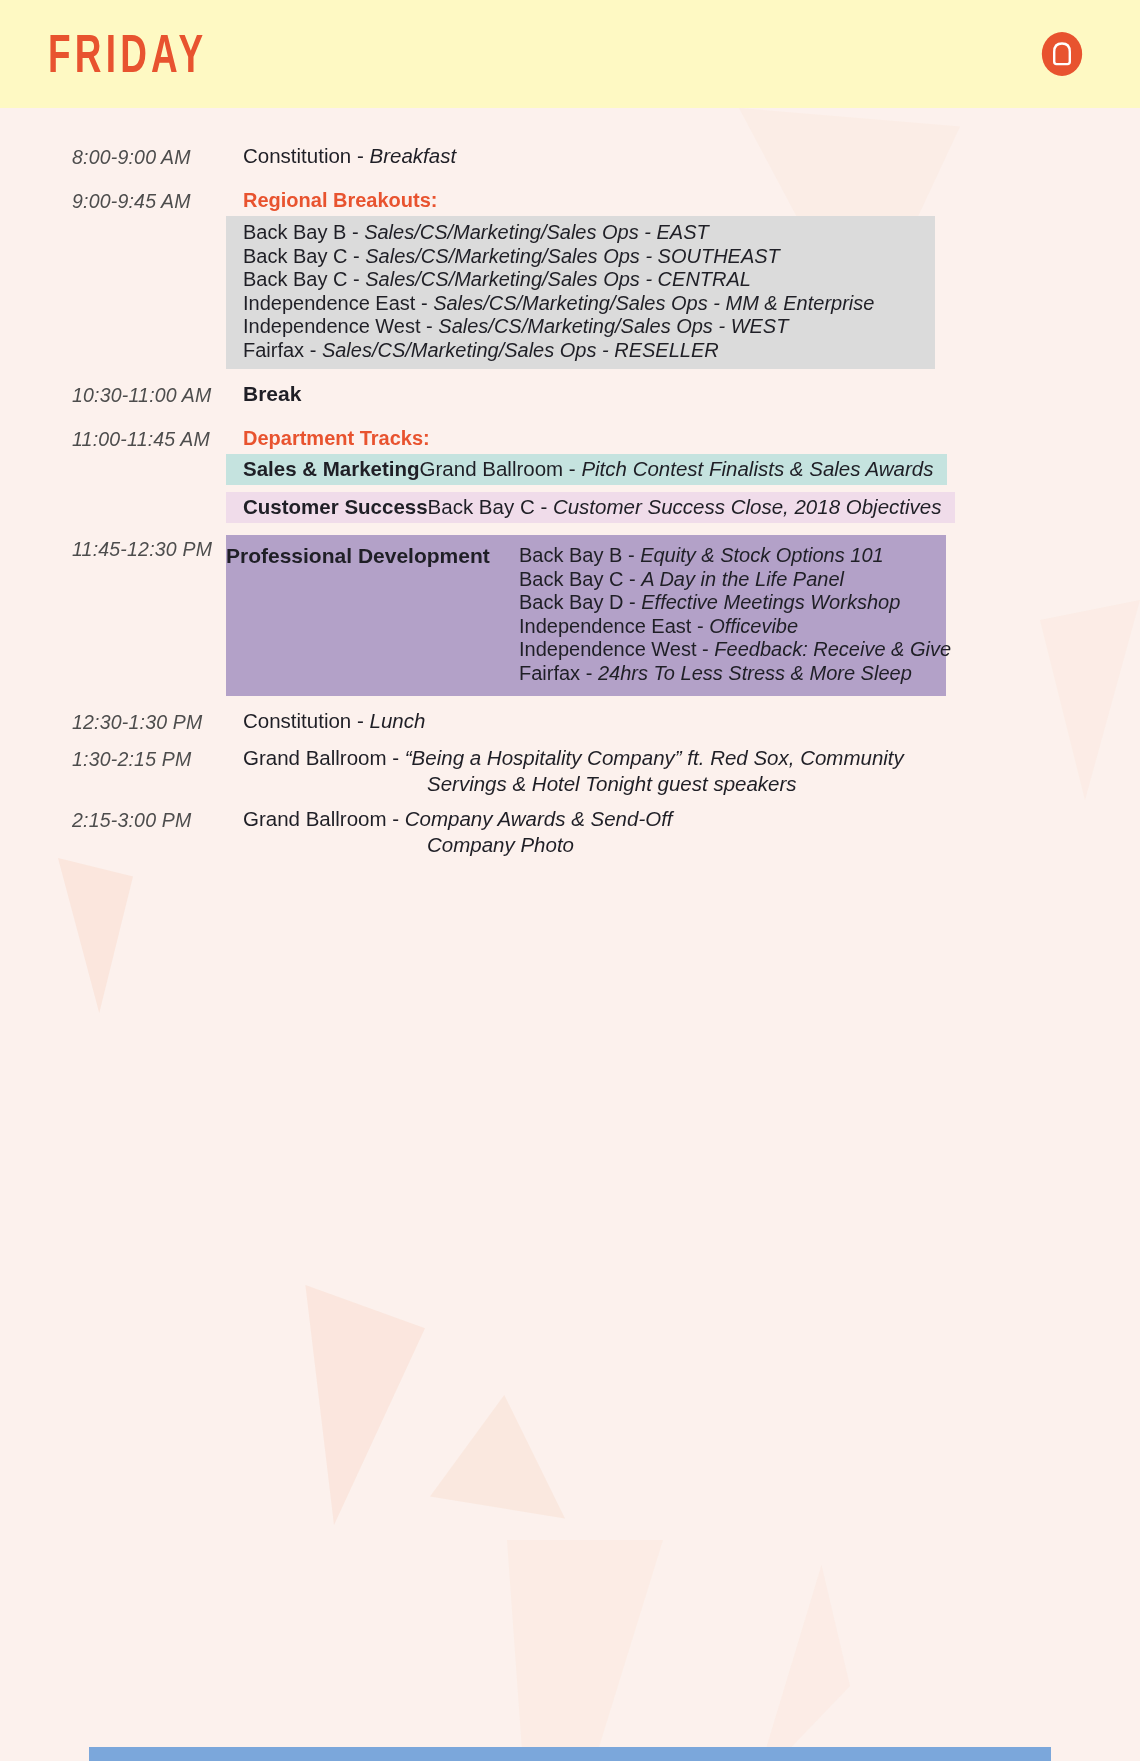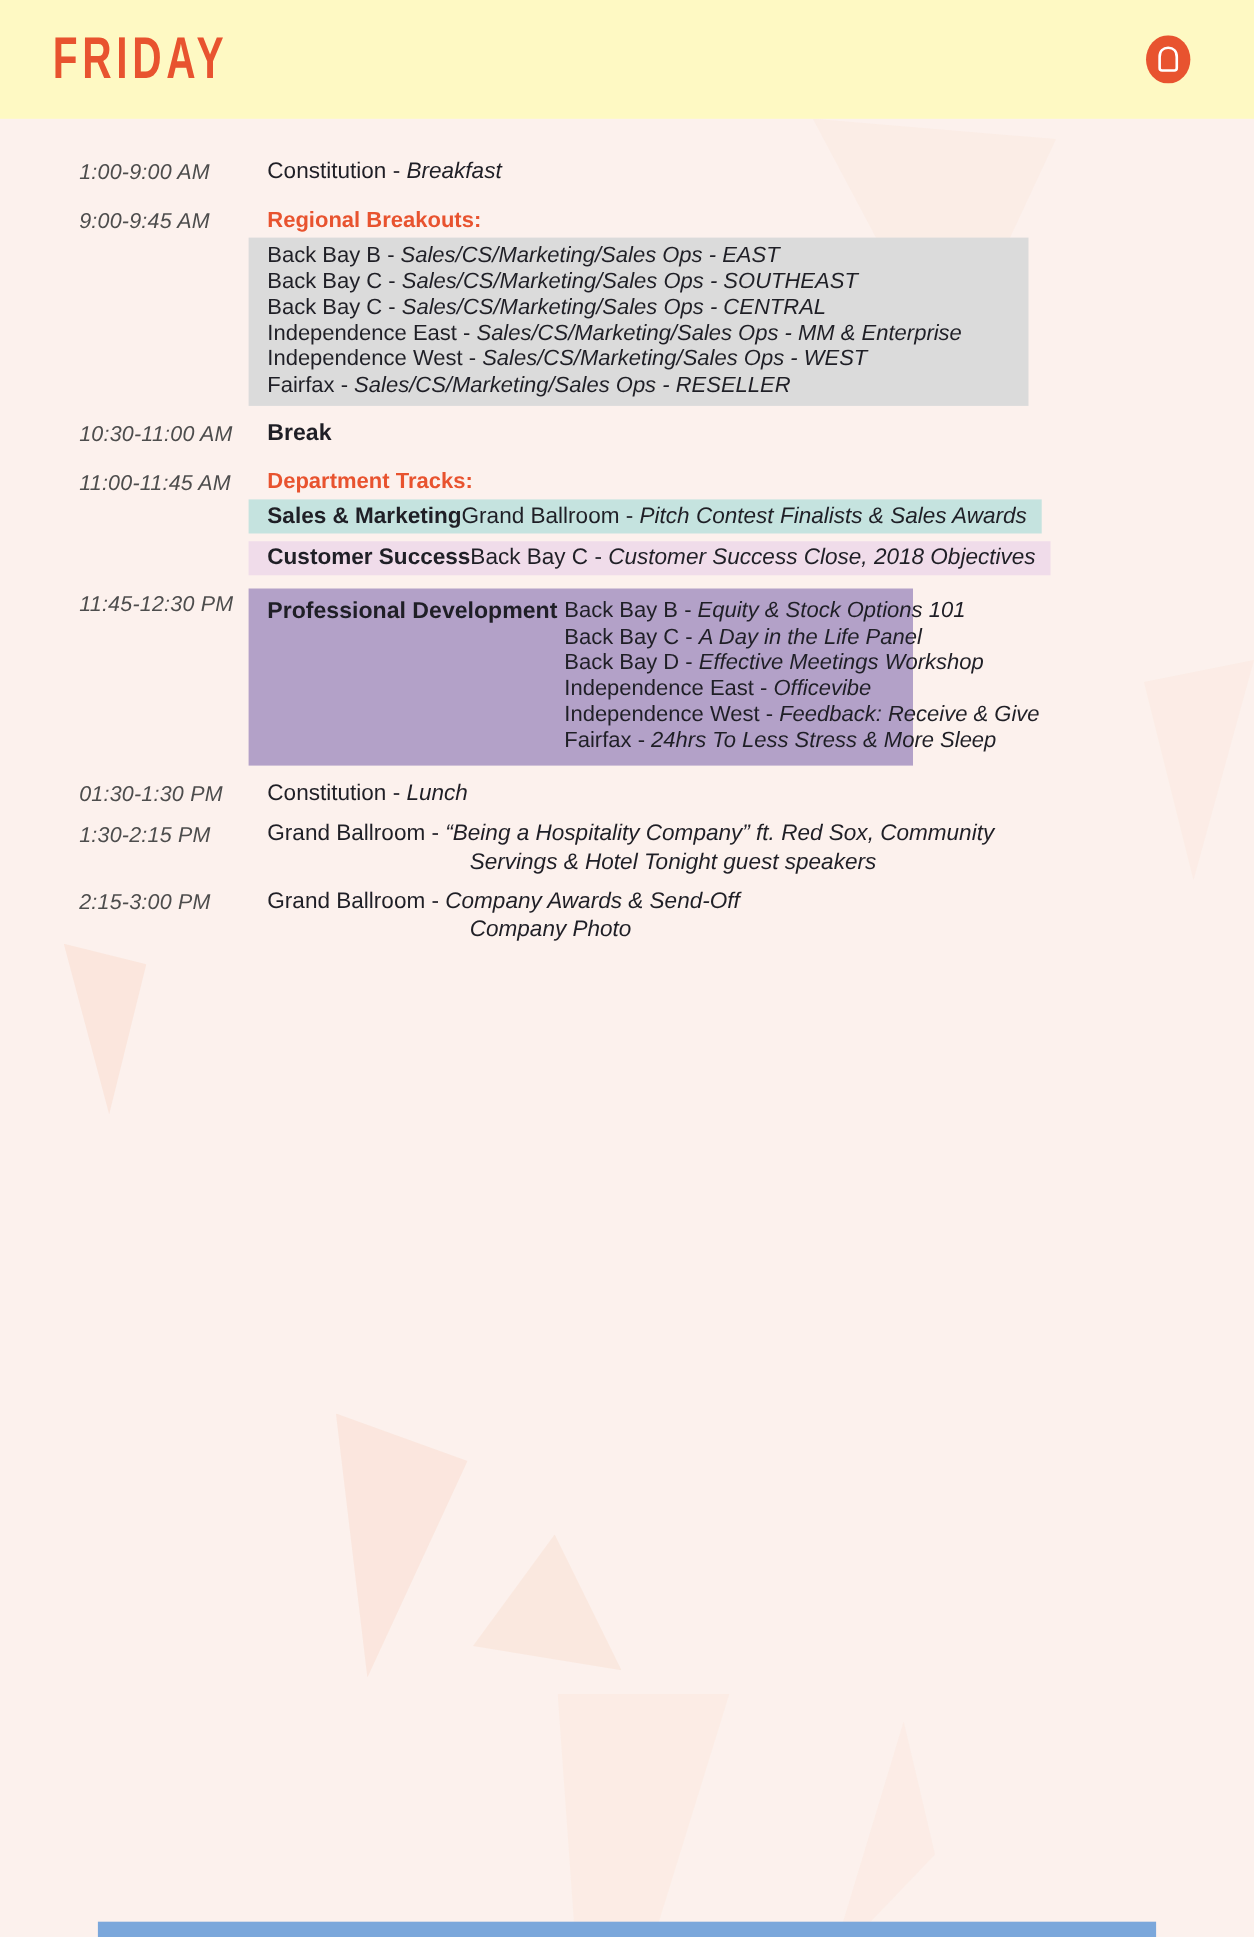--- a/index.html
+++ b/index.html
@@ -62,23 +62,23 @@
     display:inline-block; padding:3px 14px 4px 0; margin-left:-17px;
     padding-left:17px; font-size:20.5px; line-height:24px;
     white-space:nowrap;
   }
   .track-row .track-name { font-weight:700; }
   .teal { background:var(--highlight-teal,#C5E3DF); margin-bottom:7px; }
   .pink { background:var(--highlight-pink,#F0DCEA); }
 
   .purple-block {
     background:var(--highlight-purple,#B3A1C8);
-    width:604px; margin-left:-17px; padding:9px 0 11px 17px;
+    width:720px; margin-left:-17px; padding:9px 0 11px 0;
     display:grid; grid-template-columns:270px 1fr;
-    font-size:20px; line-height:23.5px;
+    font-size:20px; line-height:23.5px;gap:23px;
   }
   .purple-block .track-name { font-weight:700; font-size:21px; line-height:24px; }
   .purple-block .sessions div { white-space:nowrap; }
 
   .indent2 { padding-left:184px; }
 
   .mb-row  { margin-bottom:17px; }
   .mb-row-sm { margin-bottom:12px; }
 
   
@@ -103,21 +103,21 @@
   <div class="logo-text">FRIDAY</div>
   <svg class="toast-badge" viewBox="0 0 48 48">
     <ellipse cx="24" cy="24" rx="22" ry="24" fill="#E8532F"></ellipse>
     <path d="M15.5 21.5 C15.5 15.5 19 12.5 24 12.5 C29 12.5 32.5 15.5 32.5 21.5 L32.5 32.5 C32.5 34 31.5 35 30 35 L18 35 C16.5 35 15.5 34 15.5 32.5 Z" fill="none" stroke="#FFFFFF" stroke-width="2.6" stroke-linejoin="round"></path>
   </svg>
 </div>
 
 <div class="schedule">
 
   <div class="row mb-row">
-    <div class="time">1:00-9:00 AM</div>
+    <div class="time">8:00-9:00 AM</div>
     <div class="content">
       <div><span class="loc">Constitution - </span><span class="ttl">Breakfast</span></div>
     </div>
   </div>
 
   <div class="row mb-row-sm">
     <div class="time">9:00-9:45 AM</div>
     <div class="content">
       <div class="section-heading">Regional Breakouts:</div>
       <div class="gray-block">
@@ -164,21 +164,21 @@
           <div><span class="loc">Back Bay D - </span><span class="ttl">Effective Meetings Workshop</span></div>
           <div><span class="loc">Independence East - </span><span class="ttl">Officevibe</span></div>
           <div><span class="loc">Independence West - </span><span class="ttl">Feedback: Receive &amp; Give</span></div>
           <div><span class="loc">Fairfax - </span><span class="ttl">24hrs To Less Stress &amp; More Sleep</span></div>
         </div>
       </div>
     </div>
   </div>
 
   <div class="row" style="margin-bottom:10px;">
-    <div class="time">01:30-1:30 PM</div>
+    <div class="time">12:30-1:30 PM</div>
     <div class="content">
       <div><span class="loc">Constitution - </span><span class="ttl">Lunch</span></div>
     </div>
   </div>
 
   <div class="row" style="margin-bottom:9px;">
     <div class="time">1:30-2:15 PM</div>
     <div class="content">
       <div><span class="loc">Grand Ballroom - </span><span class="ttl">“Being a Hospitality Company” ft. Red Sox, Community</span></div>
       <div class="indent2 ttl">Servings &amp; Hotel Tonight guest speakers</div>

